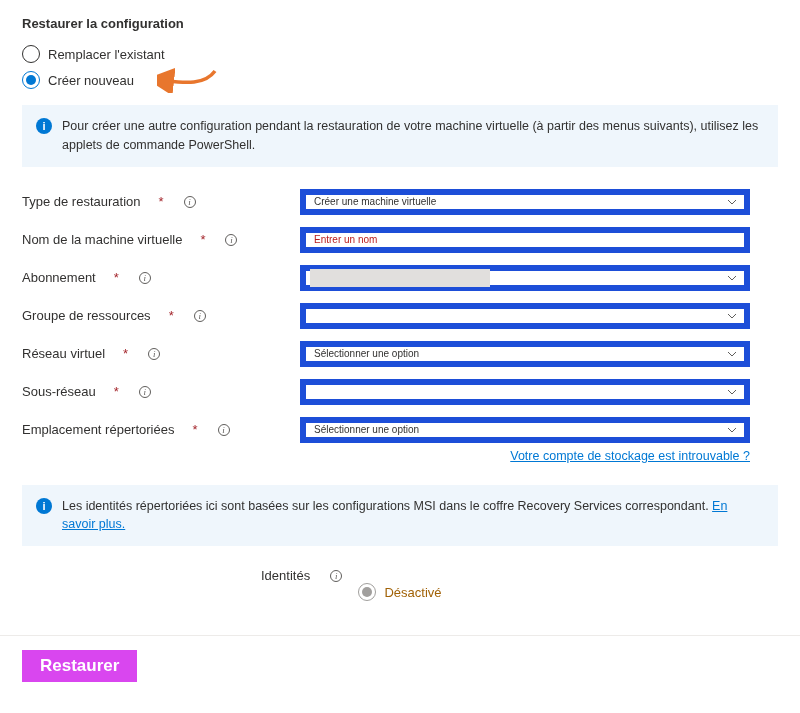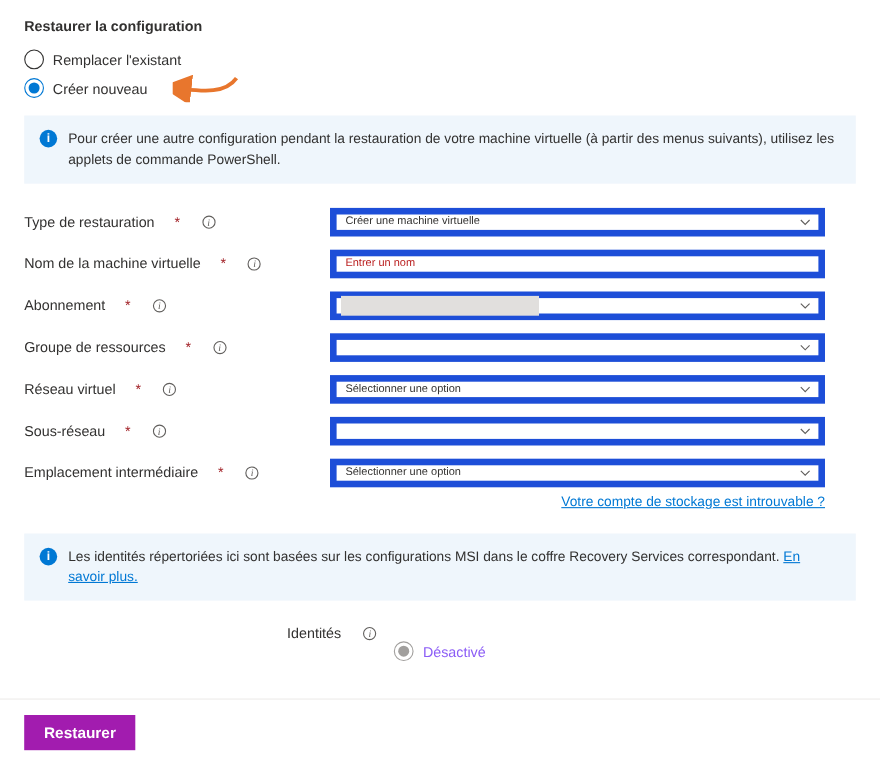--- a/index.html
+++ b/index.html
@@ -142,37 +142,37 @@
       cursor: pointer;
     }
     .radio-disabled .radio-outer {
       border-color: #a19f9d;
       cursor: default;
     }
     .radio-disabled .radio-inner.on {
       background: #a19f9d;
       width: 10px; height: 10px;
     }
-    .radio-disabled-label { color: #8b5cf6; }
+    .radio-disabled-label { color: #a16207; }
     .footer-sep {
       border: none;
       border-top: 1px solid #edebe9;
       margin: 34px -22px 14px;
     }
     .footer-bar {
       display: flex;
       gap: 8px;
     }
     .btn-primary {
-      background: #a21caf;
+      background: #d946ef;
       color: #fff;
       border: none;
       height: 32px;
       padding: 0 18px;
-      font-size: 14px;
+      font-size: 17px;
       font-weight: 600;
       cursor: pointer;
     }
     .identities-row {
       display: flex;
       align-items: center;
       margin-top: 6px;
       flex-direction: column;
     }
   </style>
@@ -307,21 +307,21 @@
           <svg width="12" height="12" viewBox="0 0 12 12">
             <path d="M2 4 L6 8 L10 4" stroke="#605e5c" stroke-width="1" fill="none"></path>
           </svg>
         </span>
     </div>
   </div>
 </div>
 
 <div class="form-row">
   <div class="form-label-col">
-    <span>Emplacement intermédiaire</span>
+    <span>Emplacement répertoriées</span>
       <span class="required-star">*</span>
     <span class="help-icon">i</span>
   </div>
   <div class="form-control-col">
     <div class="select-box">
       <span>Sélectionner une option</span>
       <span class="chevron">
           <svg width="12" height="12" viewBox="0 0 12 12">
             <path d="M2 4 L6 8 L10 4" stroke="#605e5c" stroke-width="1" fill="none"></path>
           </svg>

